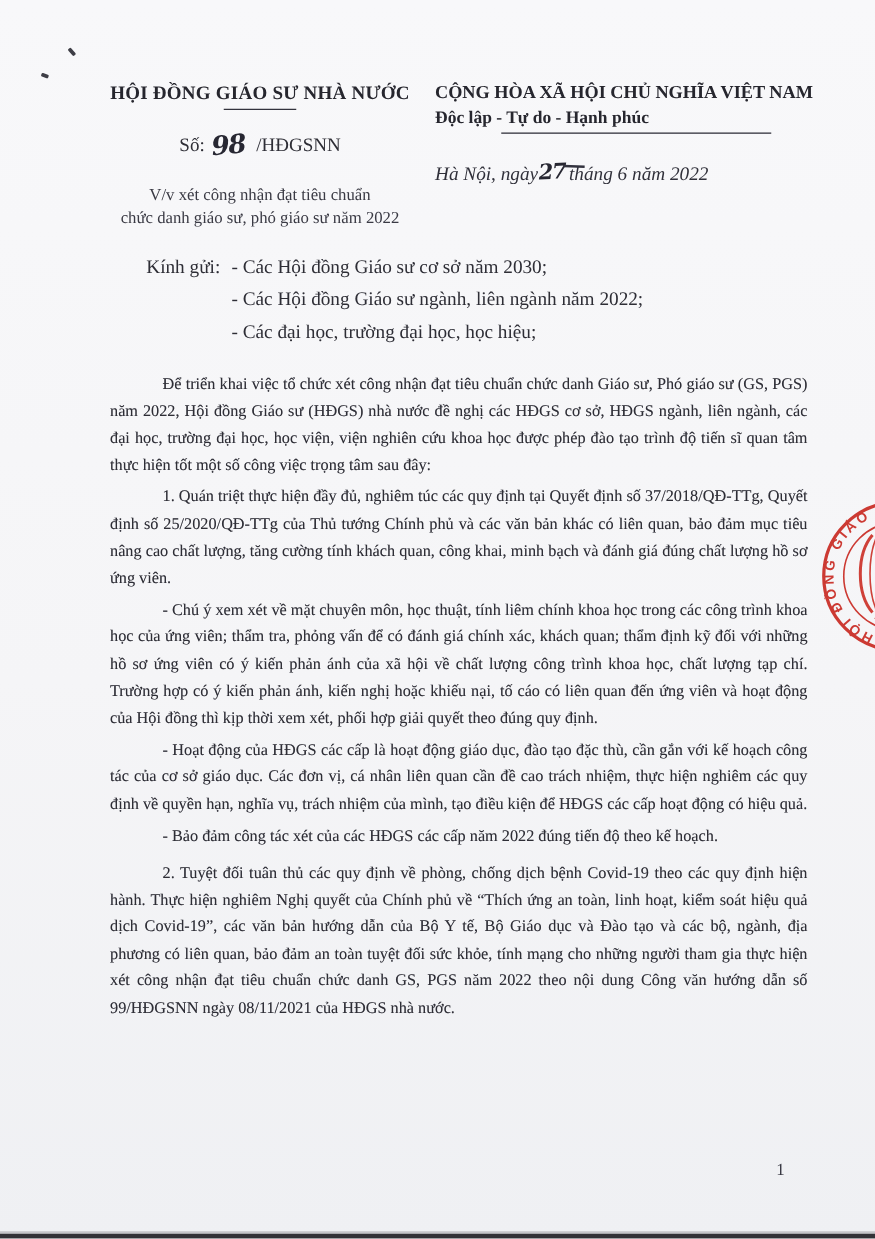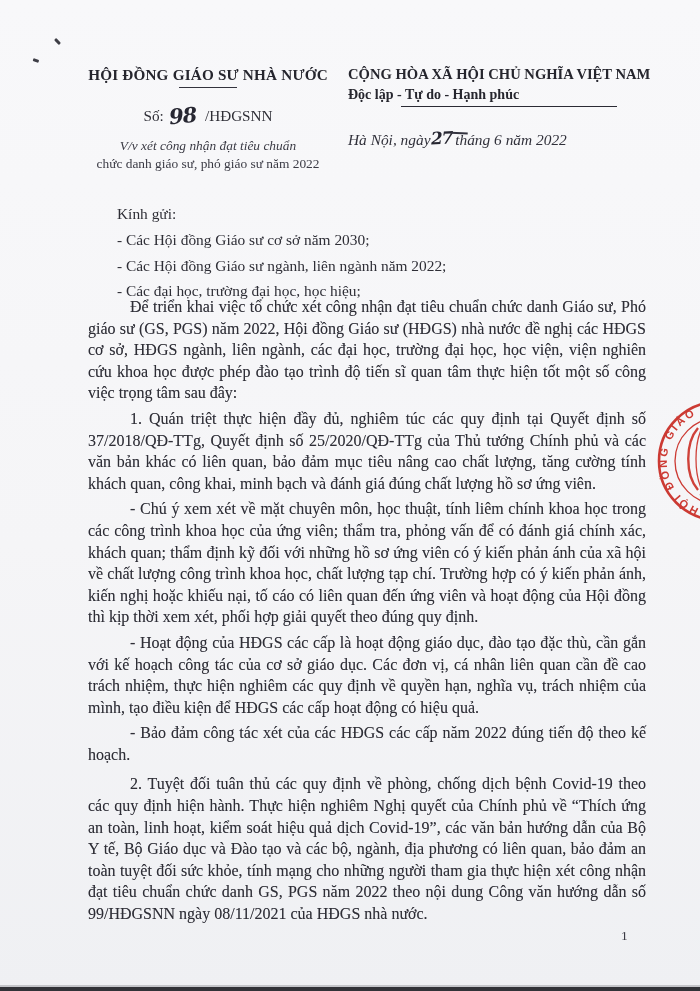--- a/index.html
+++ b/index.html
@@ -16,44 +16,44 @@
   .staple{position:absolute;background:#3e3e46;border-radius:1px;}
   .staple.m1{left:54px;top:40px;width:7px;height:3px;transform:rotate(48deg);}
   .staple.m2{left:33px;top:59px;width:6px;height:2.5px;transform:rotate(20deg);}
 
   
   .hleft{position:absolute;left:52px;top:66px;width:312px;text-align:center;}
   .org{font-size:15.2px;letter-spacing:.2px;}
   .rule-org{width:58px;border-bottom:1.5px solid #33333d;margin:3px auto 0;}
   .so-line{margin-top:17px;font-size:15.2px;white-space:nowrap;}
   .subject{font-size:13.4px;line-height:18px;color:#3a3a44;}
-  .subject.first{margin-top:11px;font-style:italic;}
+  .subject.first{margin-top:21px;}
 
   .hright{position:absolute;left:348px;top:66px;width:322px;text-align:left;}
   .country{font-size:14.6px;}
   .motto{font-size:14px;margin-top:4px;}
   .rule-motto{width:216px;border-bottom:1.5px solid #2a2a34;margin:3px auto 0;}
   .dateline{margin-top:24px;font-size:15.4px;color:#30303a;white-space:nowrap;}
 
   
   .hand{font-family:"DejaVu Serif",serif;font-style:italic;font-weight:700;
         color:#272732;letter-spacing:-1px;display:inline-block;line-height:1;}
   .hand.num{font-size:21px;transform:rotate(-5deg);margin:0 9px 0 5px;vertical-align:-2px;}
   .hand.day{font-size:17px;transform:rotate(-3deg);position:relative;margin:0 3px 0 0;top:-1px;}
   .hand.day::after{content:"";position:absolute;right:-15px;top:3px;width:17px;height:1.6px;
         background:#33333f;transform:rotate(5deg);}
 
   
   .recipients{position:absolute;left:117px;top:201px;display:flex;
-        font-size:15.4px;line-height:25.8px;flex-direction:column;}
+        font-size:15.4px;line-height:25.8px;}
   .kg-label{margin-right:9px;white-space:nowrap;}
 
   
   .body{position:absolute;left:88px;top:296px;width:558px;
-        font-size:16px;line-height:21.6px;text-align:justify;
+        font-size:13px;line-height:21.6px;text-align:justify;
         text-shadow:0 0 .4px rgba(40,40,55,.35);}
   .body p{margin:0 0 4px;text-indent:42px;}
   .body p.gap-top{margin-top:8px;}
 
   
   .stamp{position:absolute;left:648px;top:391px;width:140px;height:140px;}
 
   .pagenum{position:absolute;left:621px;top:928px;font-size:13.5px;color:#3a3a44;}
 
   .scan-edge-soft{position:absolute;left:0;right:0;bottom:4px;height:2px;background:#9a9aa0;opacity:.5;}

